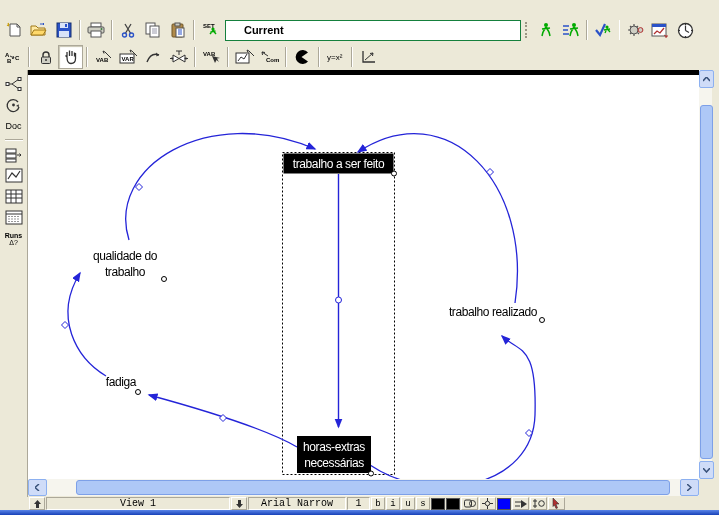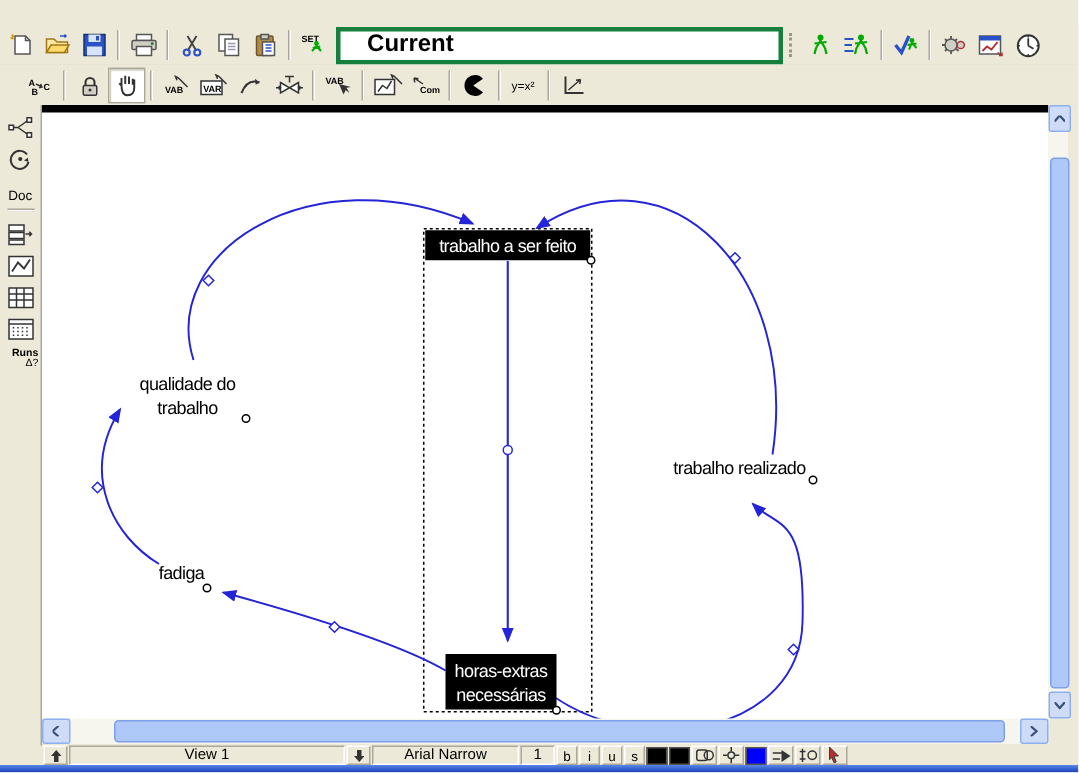--- a/index.html
+++ b/index.html
@@ -6,49 +6,49 @@
   .app{position:relative;width:719px;height:515px;background:#ece9d8;overflow:hidden;
        font-family:"Liberation Sans",sans-serif;font-size:11px;color:#000;}
   
   .menubar{position:absolute;top:0;left:0;right:0;height:17px;display:flex;align-items:center;
            padding-left:4px;background:#ece9d8;border-bottom:1px solid #fff;}
   .menuitem{padding:1px 7px;cursor:default;}
   
   .toolbar1{position:absolute;top:17px;left:0;right:0;height:26px;display:flex;align-items:center;
             padding-left:2px;background:#ece9d8;border-bottom:1px solid #d8d4c0;}
   .toolbar2{position:absolute;top:43px;left:0;right:0;height:27px;display:flex;align-items:center;
-            padding-left:14px;background:#ece9d8;border-bottom:1px solid #aca899;}
+            padding-left:0;background:#ece9d8;border-bottom:1px solid #aca899;}
   .tbtn{width:23px;height:22px;display:flex;align-items:center;justify-content:center;border:1px solid transparent;}
   .tbtn.pressed{background:#fff;border:1px solid #aca899;box-shadow:inset 1px 1px 1px #c8c5b2;}
   .sep{width:1px;height:20px;background:#aca899;border-right:1px solid #fff;margin:0 3px;}
   .dotsep{width:3px;height:16px;border-left:2px dotted #9a9684;margin:0 4px;}
-  .runinput{width:262px;height:17px;border:3px solid #15803d;background:#fff;
-            font-family:"Liberation Sans",sans-serif;font-size:16px;font-weight:bold;padding:1px 18px;margin-left:2px;}
+  .runinput{width:262px;height:17px;border:1px solid #15803d;background:#fff;
+            font-family:"Liberation Sans",sans-serif;font-size:11px;font-weight:bold;padding:1px 18px;margin-left:2px;}
   .spacer{flex:1;}
   
   .main{position:absolute;top:70px;left:0;width:719px;height:427px;background:#ece9d8;}
   .sidebar{position:absolute;left:0;top:0;width:27px;height:427px;background:#ece9d8;
            border-right:1px solid #aca899;display:flex;flex-direction:column;align-items:center;padding-top:3px;}
-  .sbicon{width:24px;height:19px;display:flex;align-items:flex-end;justify-content:center;margin:1px 0;}
+  .sbicon{width:24px;height:19px;display:flex;align-items:center;justify-content:center;margin:1px 0;}
   .sbdivider{width:18px;height:1px;background:#aca899;border-bottom:1px solid #fff;margin:3px 0;}
   .canvas{position:absolute;left:28px;top:0;width:671px;height:409px;background:#fff;
           border-top:5px solid #000000;}
   .diagram text{font-family:"Liberation Sans",sans-serif;font-size:12px;letter-spacing:-0.4px;fill:#000;}
   .diagram text.wt{fill:#fff;}
   .diagram text.ctr{text-anchor:middle;}
   
   .vscroll{position:absolute;left:699px;top:0;width:13px;height:409px;background:#f6f5ee;}
   .hscroll{position:absolute;left:28px;top:409px;width:671px;height:17px;background:#f6f5ee;}
   .scrollbtn{position:absolute;background:#cfdcf8;border:1px solid #8cb0f0;border-radius:2px;
              display:flex;align-items:center;justify-content:center;}
   .thumbv{position:absolute;left:1px;width:11px;background:#aec8f7;border:1px solid #7da0e8;border-radius:3px;}
   .thumbh{position:absolute;top:1px;height:13px;background:#aec8f7;border:1px solid #7da0e8;border-radius:3px;}
   
   .statusbar{position:absolute;top:497px;left:0;right:0;height:13px;background:#ece9d8;
-             display:flex;align-items:center;padding-left:29px;gap:1px;}
+             display:flex;align-items:center;padding-left:29px;gap:1px;font-family:Liberation Mono, monospace;}
   .spanel{height:11px;border:1px solid;border-color:#aca899 #fff #fff #aca899;background:#ece9d8;
           display:flex;align-items:center;justify-content:center;font-size:10px;}
   .sbtn{height:11px;border:1px solid;border-color:#fff #aca899 #aca899 #fff;background:#ece9d8;
         display:flex;align-items:center;justify-content:center;font-size:9px;}
   .swatch{width:12px;height:10px;border:1px solid #555;}
   .bluebar{position:absolute;top:510px;left:0;right:0;height:5px;
            background:linear-gradient(180deg,#5a85e8,#1741b8);}
   .mini{font-size:6px;font-weight:bold;}
 </style>
 </head>

